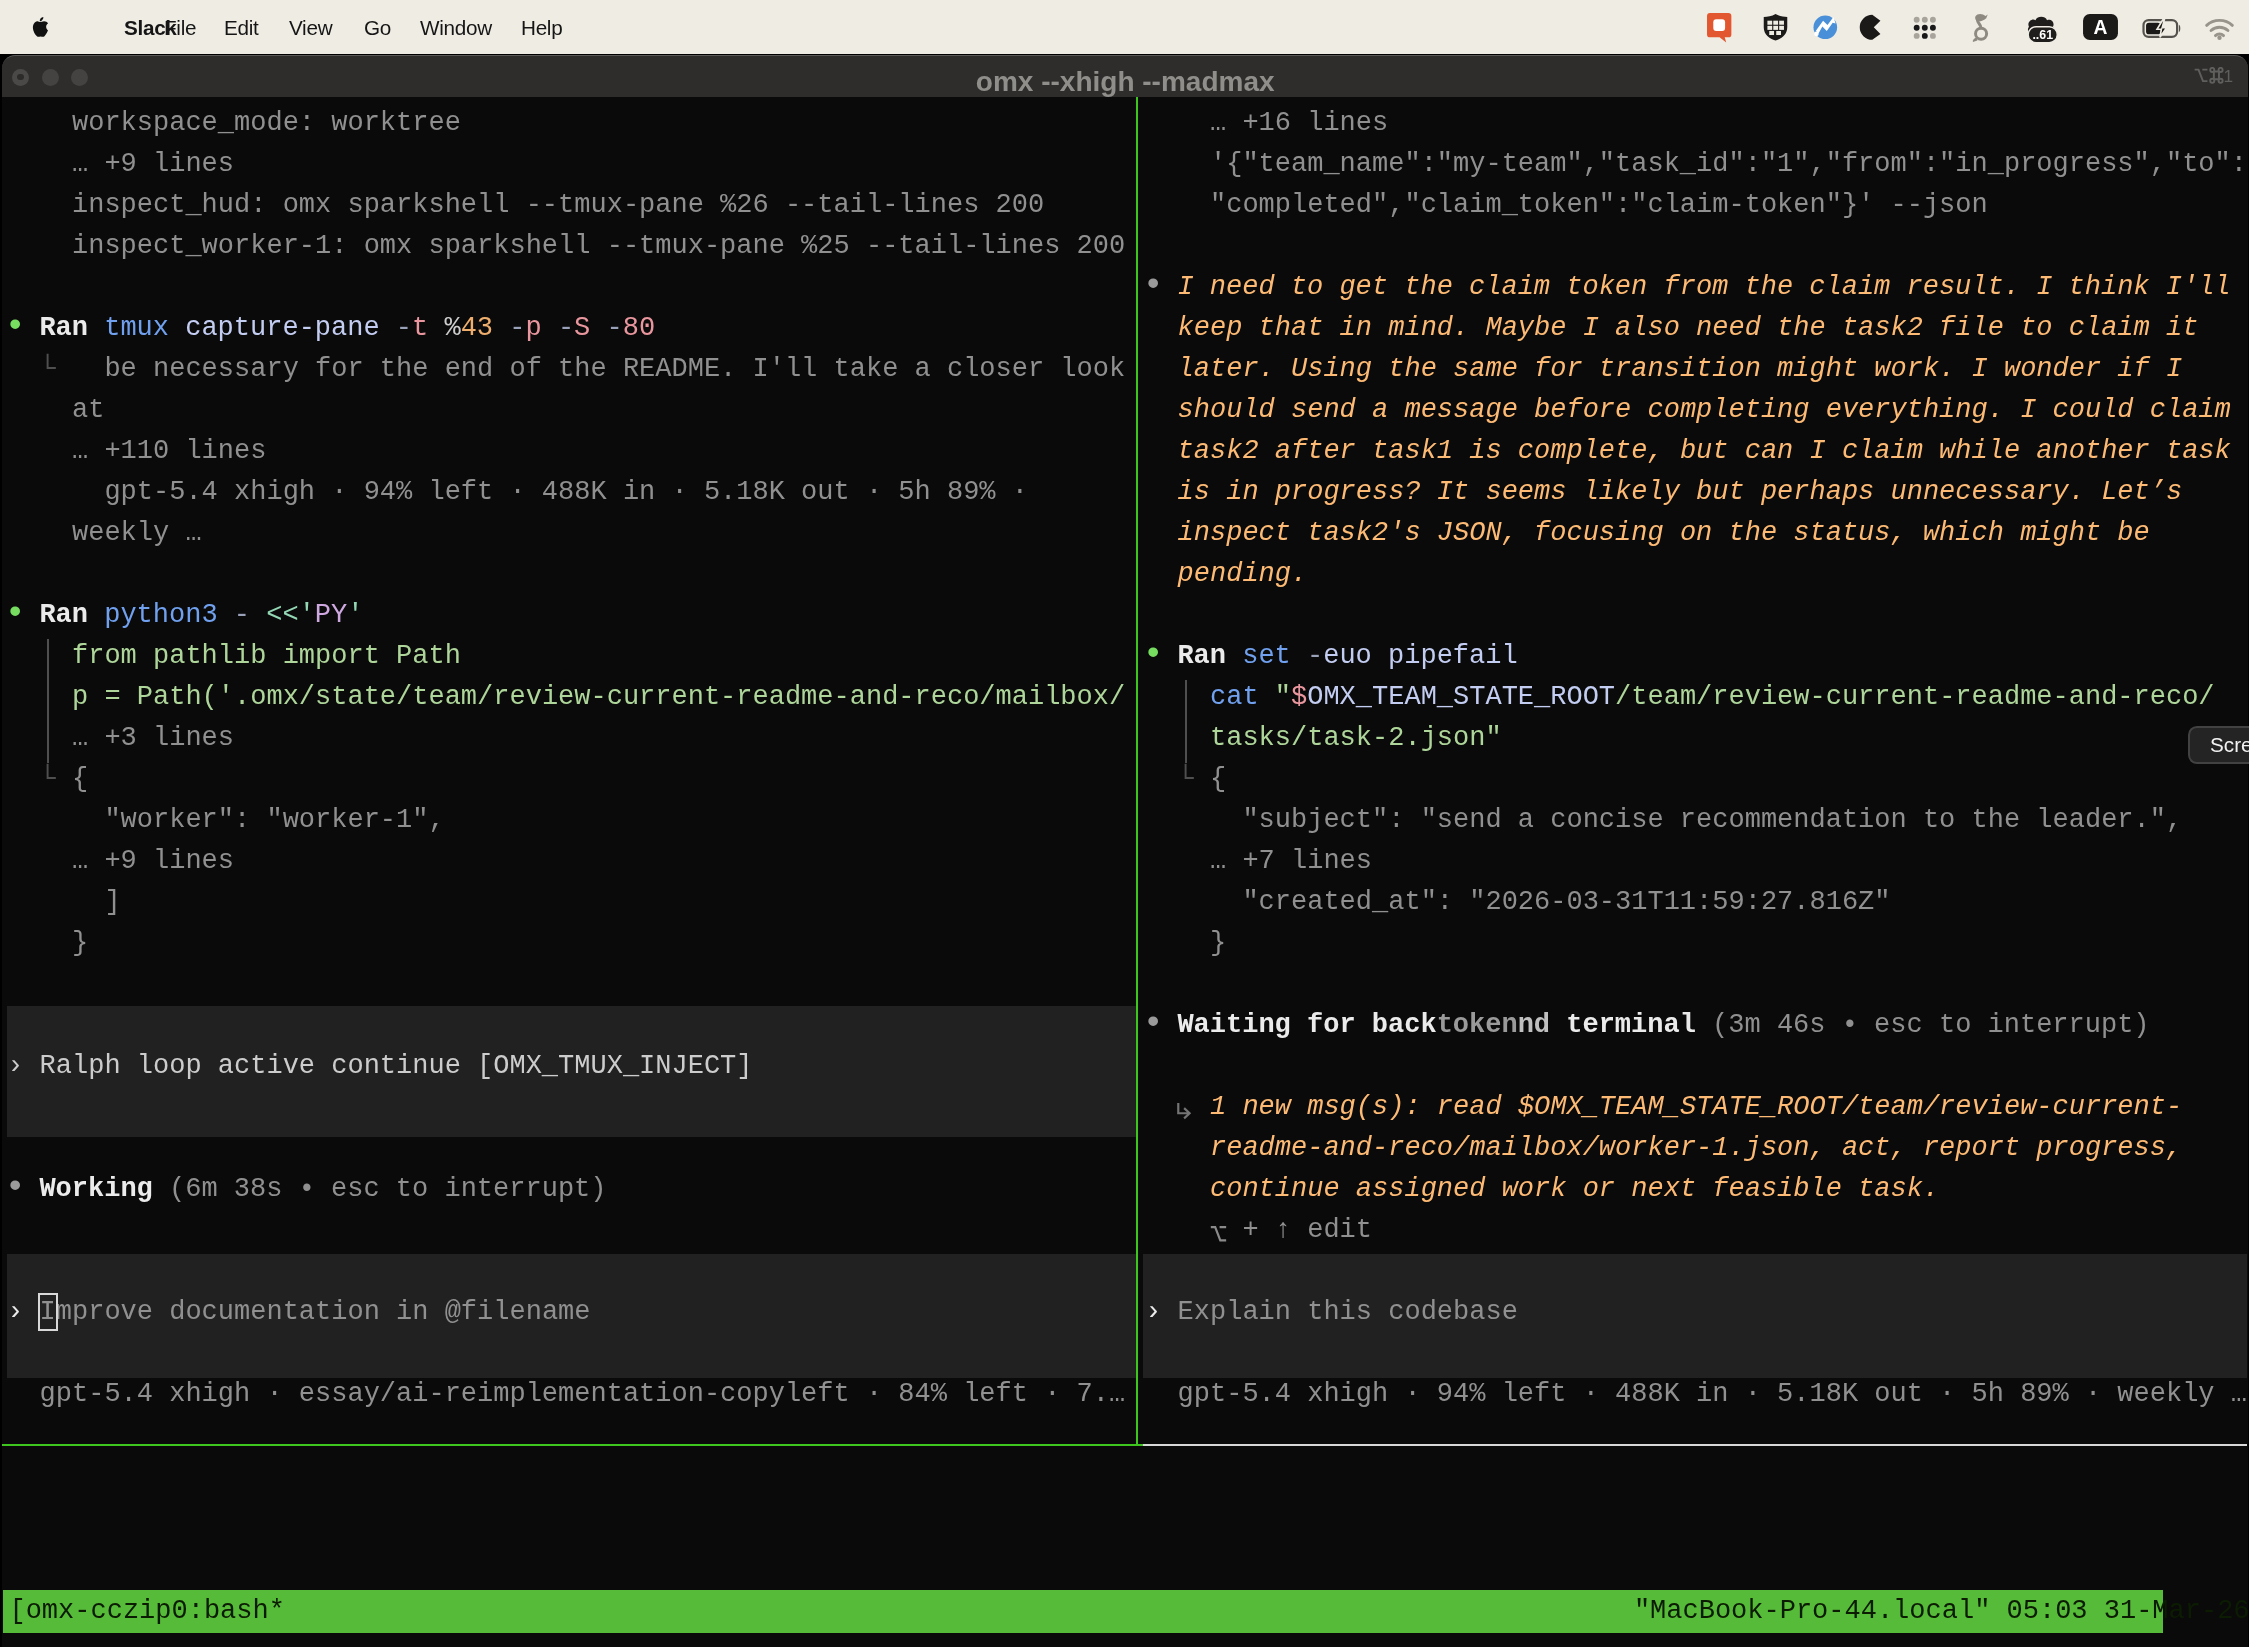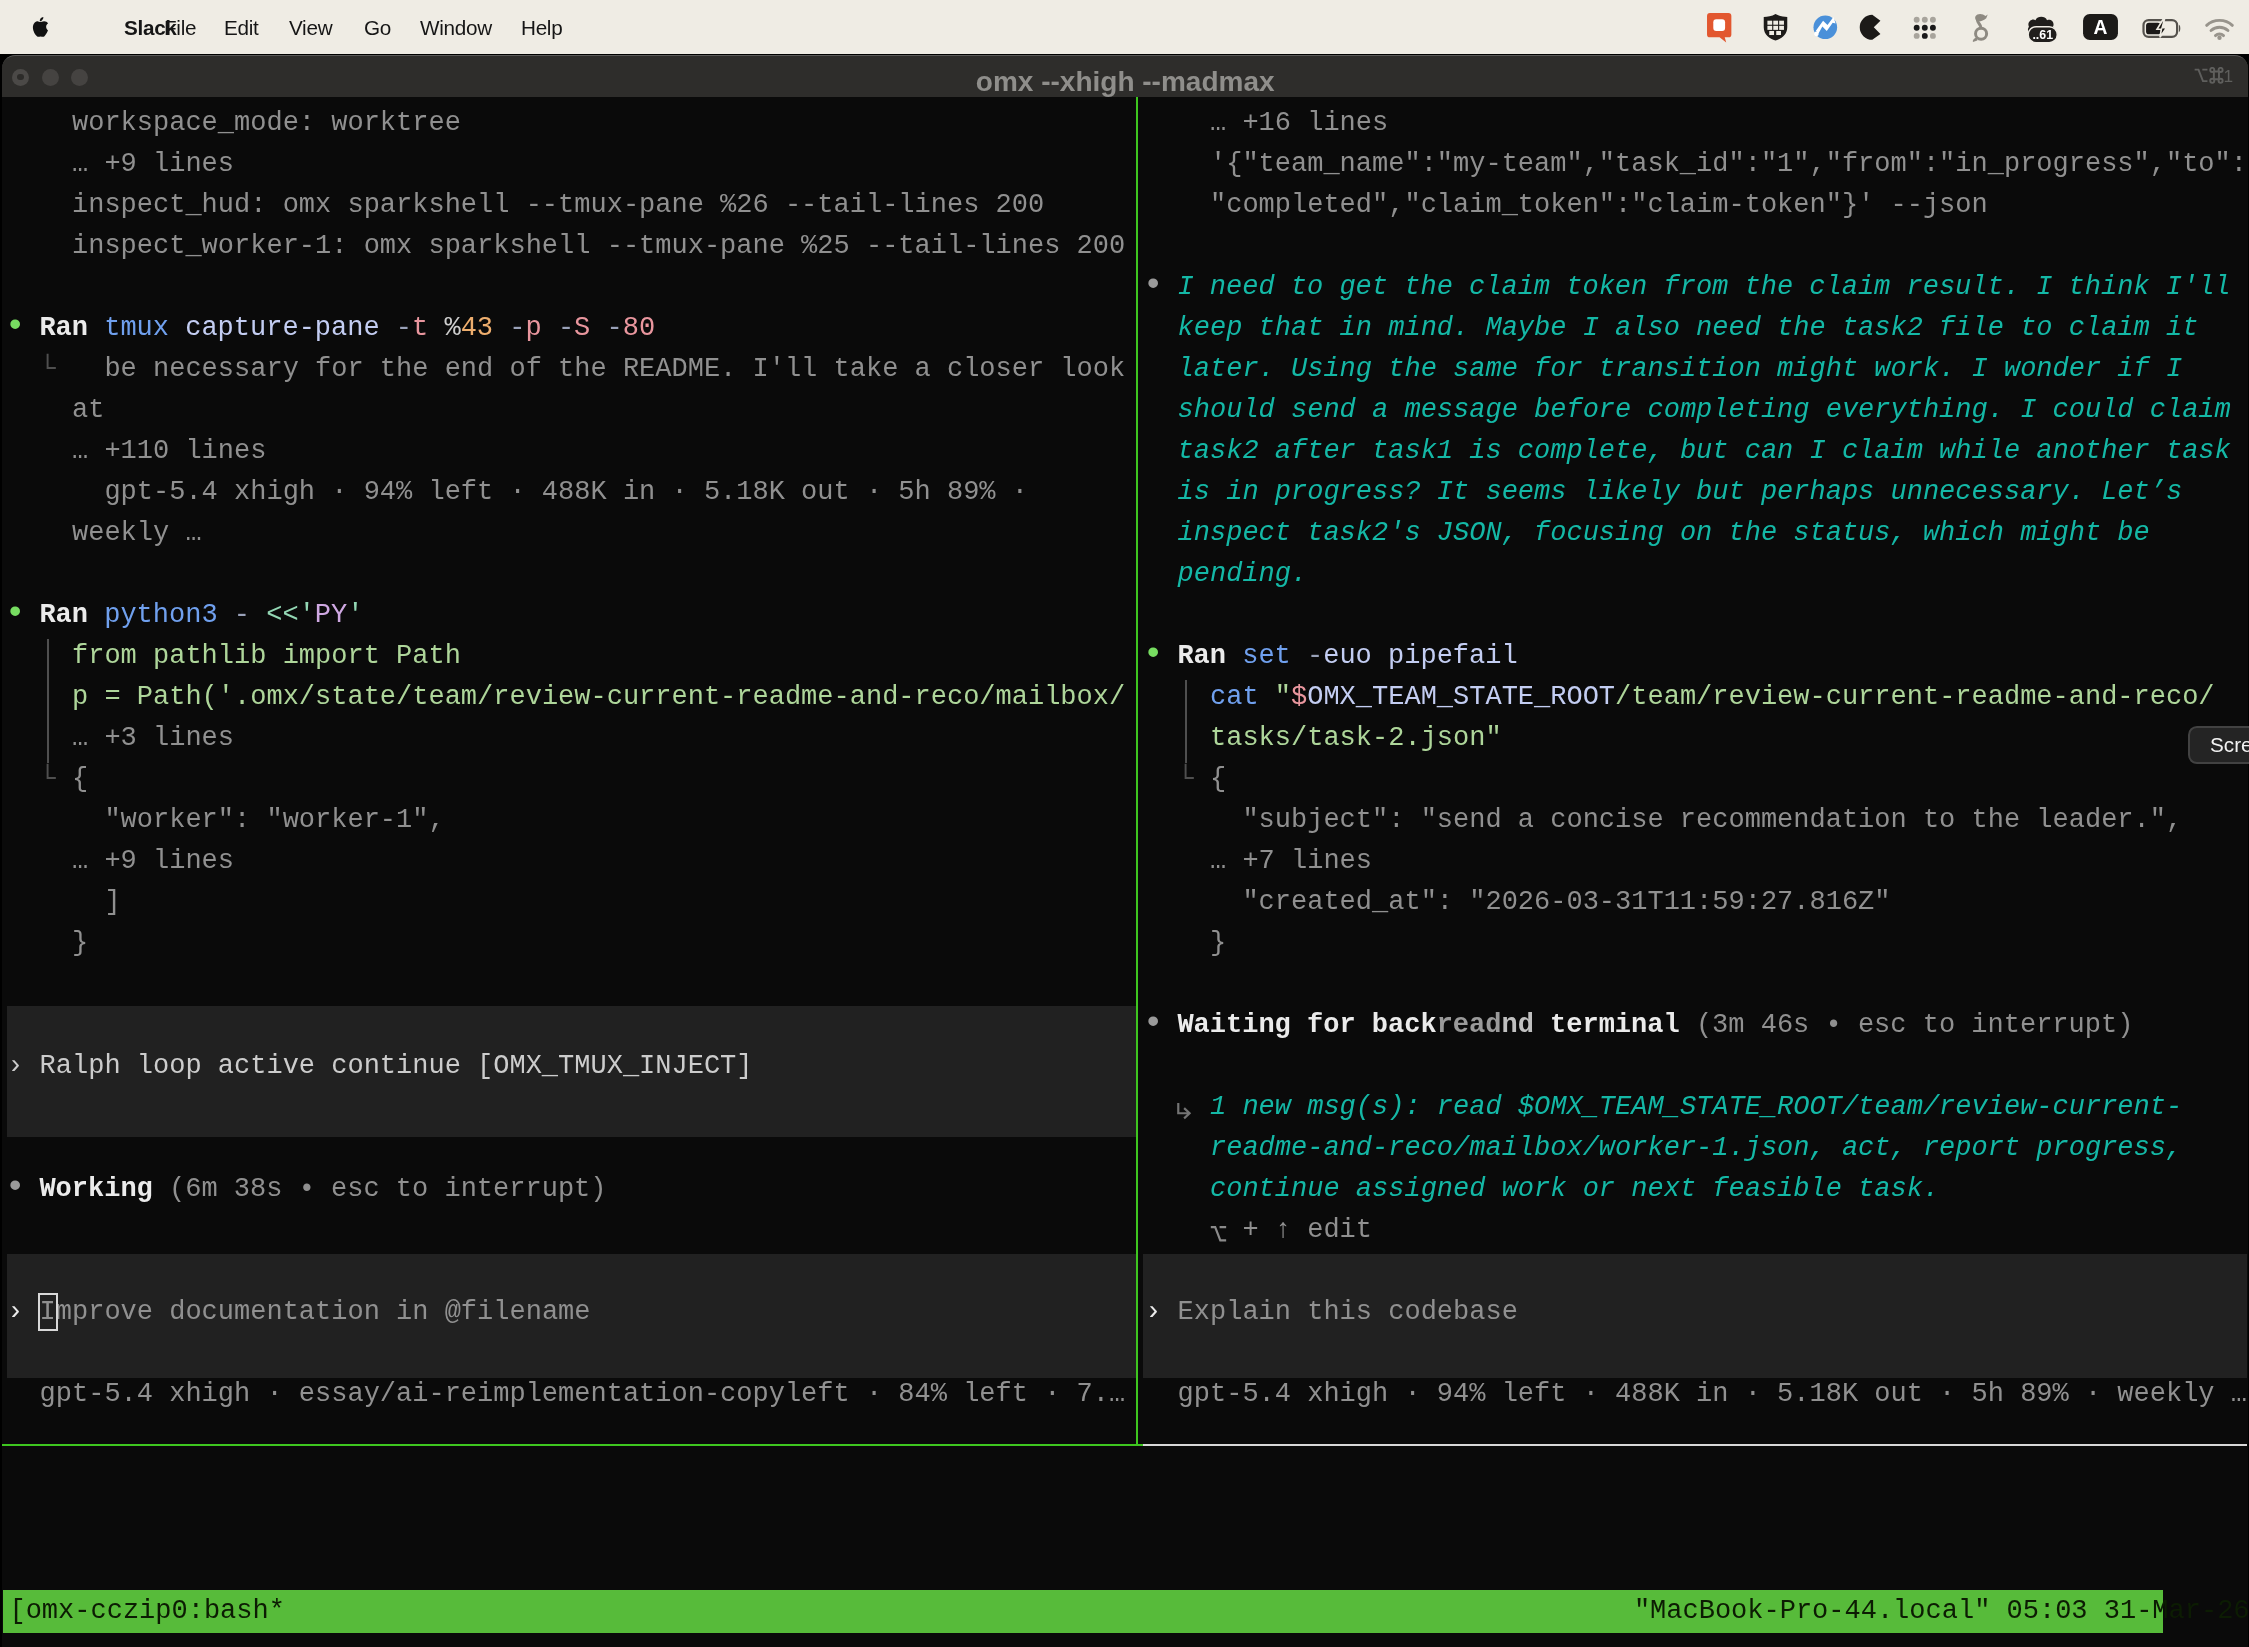--- a/index.html
+++ b/index.html
@@ -21,21 +21,21 @@
   .lav{color:#c3cdf2;}
   .dsh{color:#99a1b8;}
   .pnk{color:#e9969e;}
   .org{color:#eeae6e;}
   .grn{color:#aed69a;}
   .bu{color:#77dd61;}
   .bx{display:inline-block;width:16px;transform:scale(1.32);transform-origin:50% 55%;}
   .mint{color:#93d7b4;}
   .mau{color:#cfa8e2;}
   .dim{color:#757575;}
-  .it{font-style:italic;color:#14b8a6;}
+  .it{font-style:italic;color:#fdba74;}
   .spn{color:#4f4f4f;}
   .ral{color:#cccccc;}
   .cyn{color:#3db6c6;}
   .sgr{color:#7cc83e;}
   .shm{color:#9a9a9a;}
   .cur{outline:2.2px solid #d8d8d8;outline-offset:-0.7px;padding:2.2px 0;}
   
   .panel{position:absolute;left:5.2px;width:1130px;background:#212121;}
   .panelR{position:absolute;left:1141px;width:1104px;background:#212121;}
   
@@ -213,21 +213,21 @@
 
 <span class="bu bx">•</span> <b class="wh">Ran</b> <span class="blu">set</span> <span class="dsh">-</span><span class="lav">euo pipefail</span>
     <span class="blu">cat</span> <span class="grn">"</span><span class="pnk">$</span><span class="lav">OMX_TEAM_STATE_ROOT</span><span class="grn">/team/review-current-readme-and-reco/</span>
    <span class="grn"> tasks/task-2.json"</span>
   <span class="spn">└</span> {
       "subject": "send a concise recommendation to the leader.",
     … +7 lines
       "created_at": "2026-03-31T11:59:27.816Z"
     }
 
-<span class="shm bx">•</span> <b class="wh">Waiting for back</b><b class="shm">read</b><b style="color:#c0c0c0">nd</b><b class="wh"> terminal</b> (3m 46s • esc to interrupt)
+<span class="shm bx">•</span> <b class="wh">Waiting for back</b><b class="shm">token</b><b style="color:#c0c0c0">nd</b><b class="wh"> terminal</b> (3m 46s • esc to interrupt)
 
     <span class="it">1 new msg(s): read $OMX_TEAM_STATE_ROOT/team/review-current-</span>
     <span class="it">readme-and-reco/mailbox/worker-1.json, act, report progress,</span>
     <span class="it">continue assigned work or next feasible task.</span>
       + ↑ edit
 
 <span class="wh">›</span> Explain this codebase
 
   gpt-5.4 xhigh · 94% left · 488K in · 5.18K out · 5h 89% · weekly …</pre>
   <svg class="abs" style="left:1174px;top:1006px" width="17.7" height="19" viewBox="0 0 24 26">

